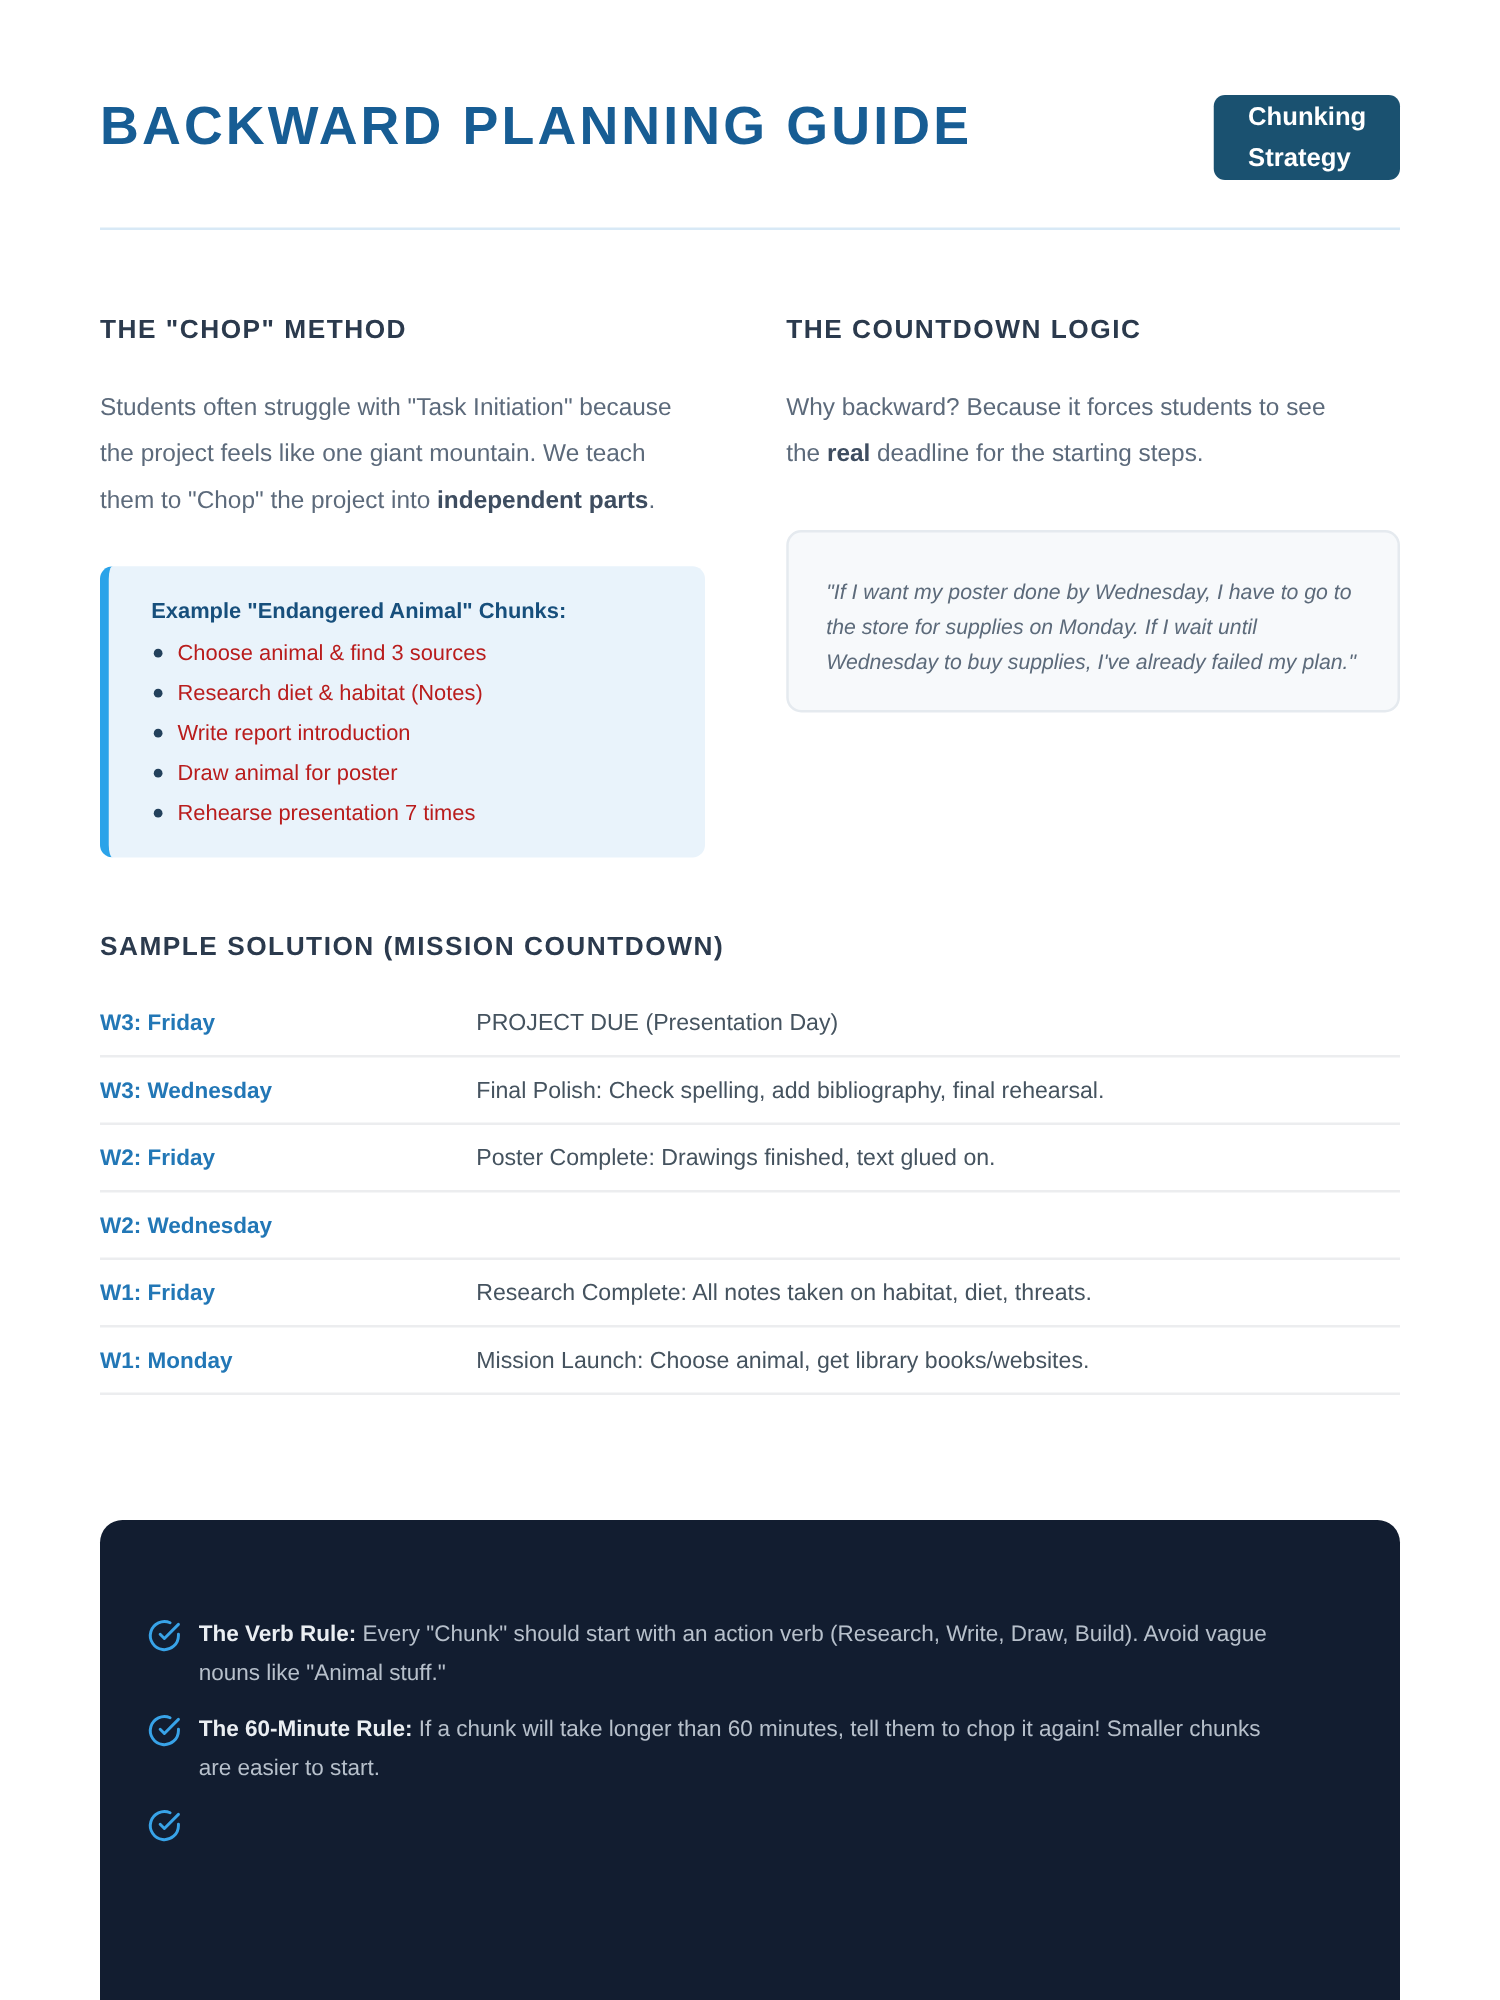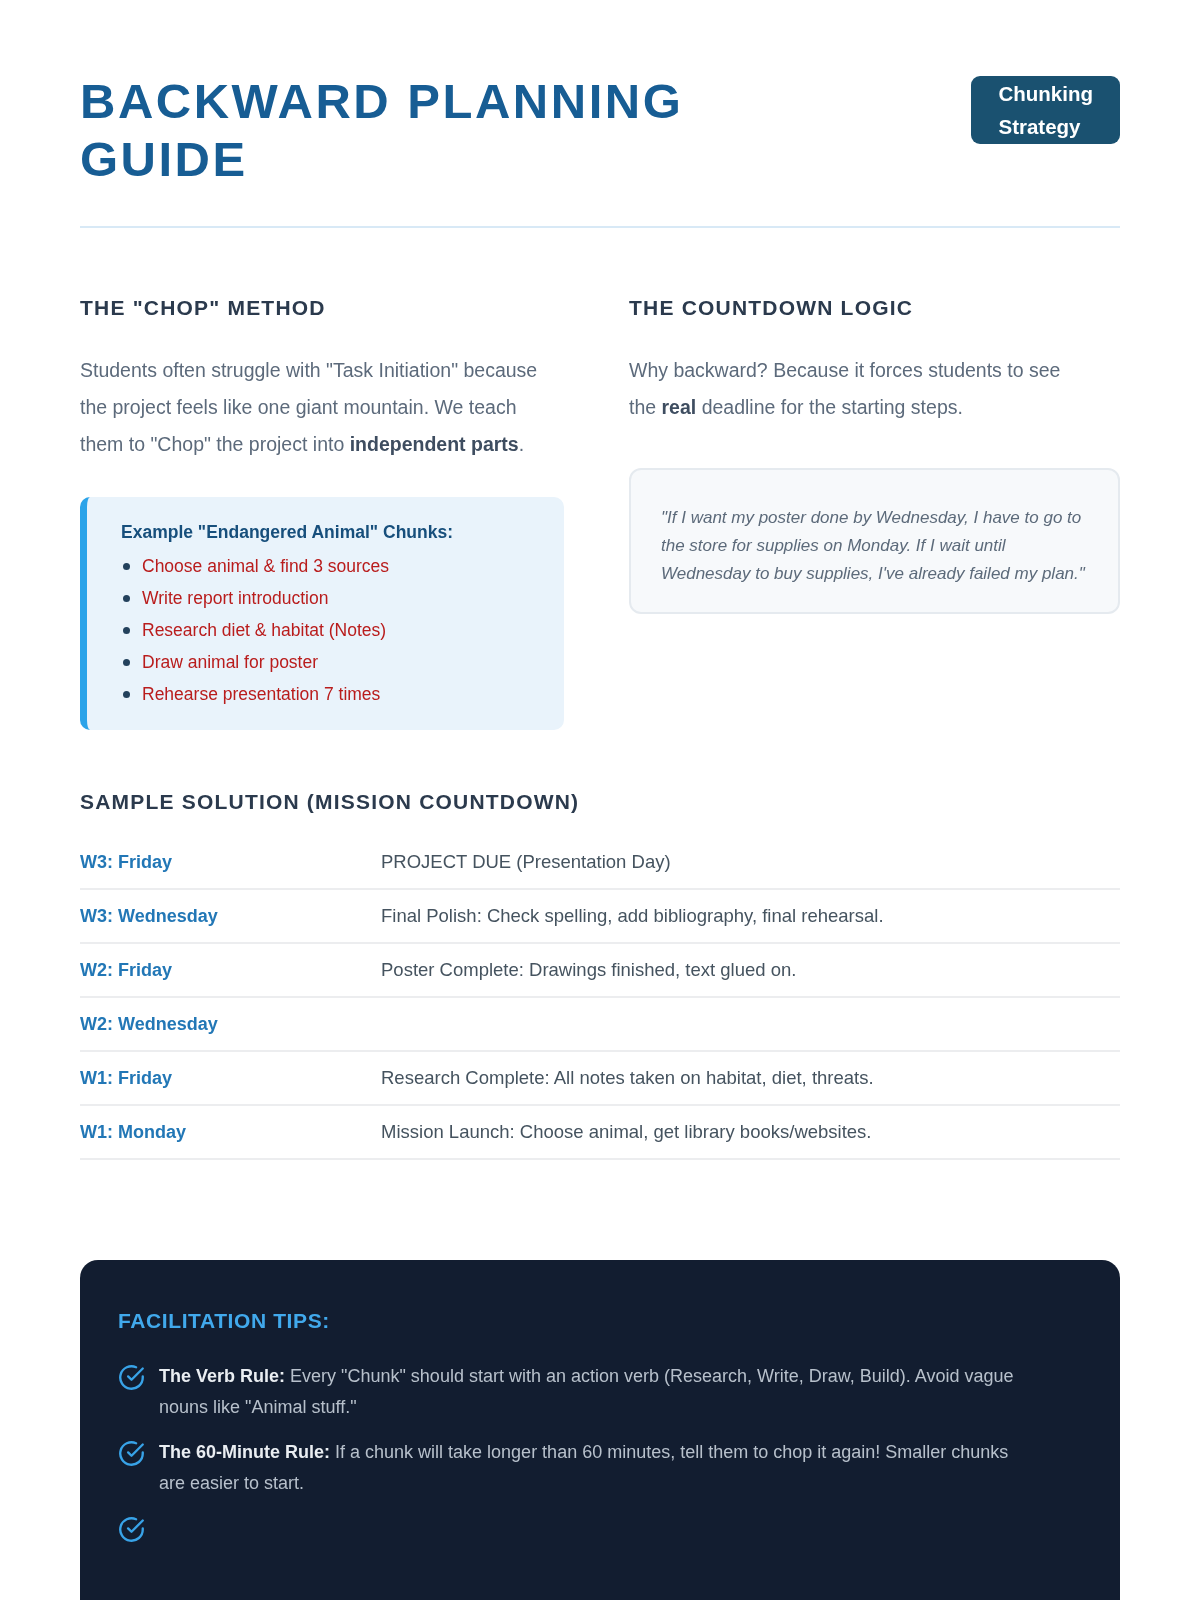--- a/index.html
+++ b/index.html
@@ -2,21 +2,21 @@
 <html><head>
 <meta charset="utf-8">
 <style>
   * { margin:0; padding:0; box-sizing:border-box; }
   html,body { width:1200px; height:1600px; overflow:hidden; background:#ffffff;
     font-family:"Liberation Sans", sans-serif; }
   .page { width:1200px; height:1600px; padding:0 80px; overflow:hidden; }
 
   
   .header { display:flex; justify-content:space-between; align-items:flex-start; padding-top:72px; }
-  .title { font-size:49px; font-weight:bold; color:#175D94; letter-spacing:2.5px;
+  .title { font-size:43px; font-weight:bold; color:#175D94; letter-spacing:2.5px;
     line-height:58px; max-width:700px; }
   .subtitle { margin-top:24px; font-size:18.5px; font-weight:bold; color:#2E87C9;
     letter-spacing:2.8px; }
   .badge { background:#1A5170; color:#ffffff; border-radius:9px; padding:1px 27px;
     margin-top:4px; font-size:20.5px; font-weight:bold; line-height:33px; }
   .badge span { display:block; width:min-content; white-space:nowrap2; }
   .divider { height:2px; background:#D8E9F6; margin-top:38px; }
 
   
   .columns { display:grid; grid-template-columns:484px 1fr; column-gap:65px; margin-top:68px; }
@@ -77,22 +77,22 @@
   <div class="columns">
 
     <div>
       <div class="section-heading">THE "CHOP" METHOD</div>
       <div class="para left"><span>Students often struggle with "Task Initiation" because the project feels like one giant mountain. We teach them to "Chop" the project into </span><b>independent parts</b><span>.</span></div>
 
       <div class="chunk-box">
         <div class="chunk-title">Example "Endangered Animal" Chunks:</div>
         <ul class="chunk-list">
           <li><span class="dot"></span><span>Choose animal &amp; find 3 sources</span></li>
+          <li><span class="dot"></span><span>Research diet &amp; habitat (Notes)</span></li>
           <li><span class="dot"></span><span>Write report introduction</span></li>
-          <li><span class="dot"></span><span>Research diet &amp; habitat (Notes)</span></li>
           <li><span class="dot"></span><span>Draw animal for poster</span></li>
           <li><span class="dot"></span><span>Rehearse presentation 7 times</span></li>
         </ul>
       </div>
     </div>
 
     <div>
       <div class="section-heading">THE COUNTDOWN LOGIC</div>
       <div class="para right"><span>Why backward? Because it forces students to see the </span><b>real</b><span> deadline for the starting steps.</span></div>
 
@@ -126,21 +126,20 @@
         <span class="row-desc">Research Complete: All notes taken on habitat, diet, threats.</span>
       </div>
       <div class="row">
         <span class="row-label">W1: Monday</span>
         <span class="row-desc">Mission Launch: Choose animal, get library books/websites.</span>
       </div>
     </div>
   </div>
 
   <div class="tips">
-    <div class="tips-heading">FACILITATION TIPS:</div>
     <div class="tips-list">
 
       <div class="tip">
         <span class="tip-icon">
           <svg viewBox="0 0 24 24" fill="none" stroke="#38A3E8" stroke-width="2.1" stroke-linecap="round" stroke-linejoin="round">
               <path d="M22 11.08V12a10 10 0 1 1-5.93-9.14"></path>
               <polyline points="22 4 12 14.01 9 11.01"></polyline>
             </svg>
         </span>
         <span class="tip-text"><b>The Verb Rule:</b><span> Every "Chunk" should start with an action verb (Research, Write, Draw, Build). Avoid vague nouns like "Animal stuff."</span></span>

